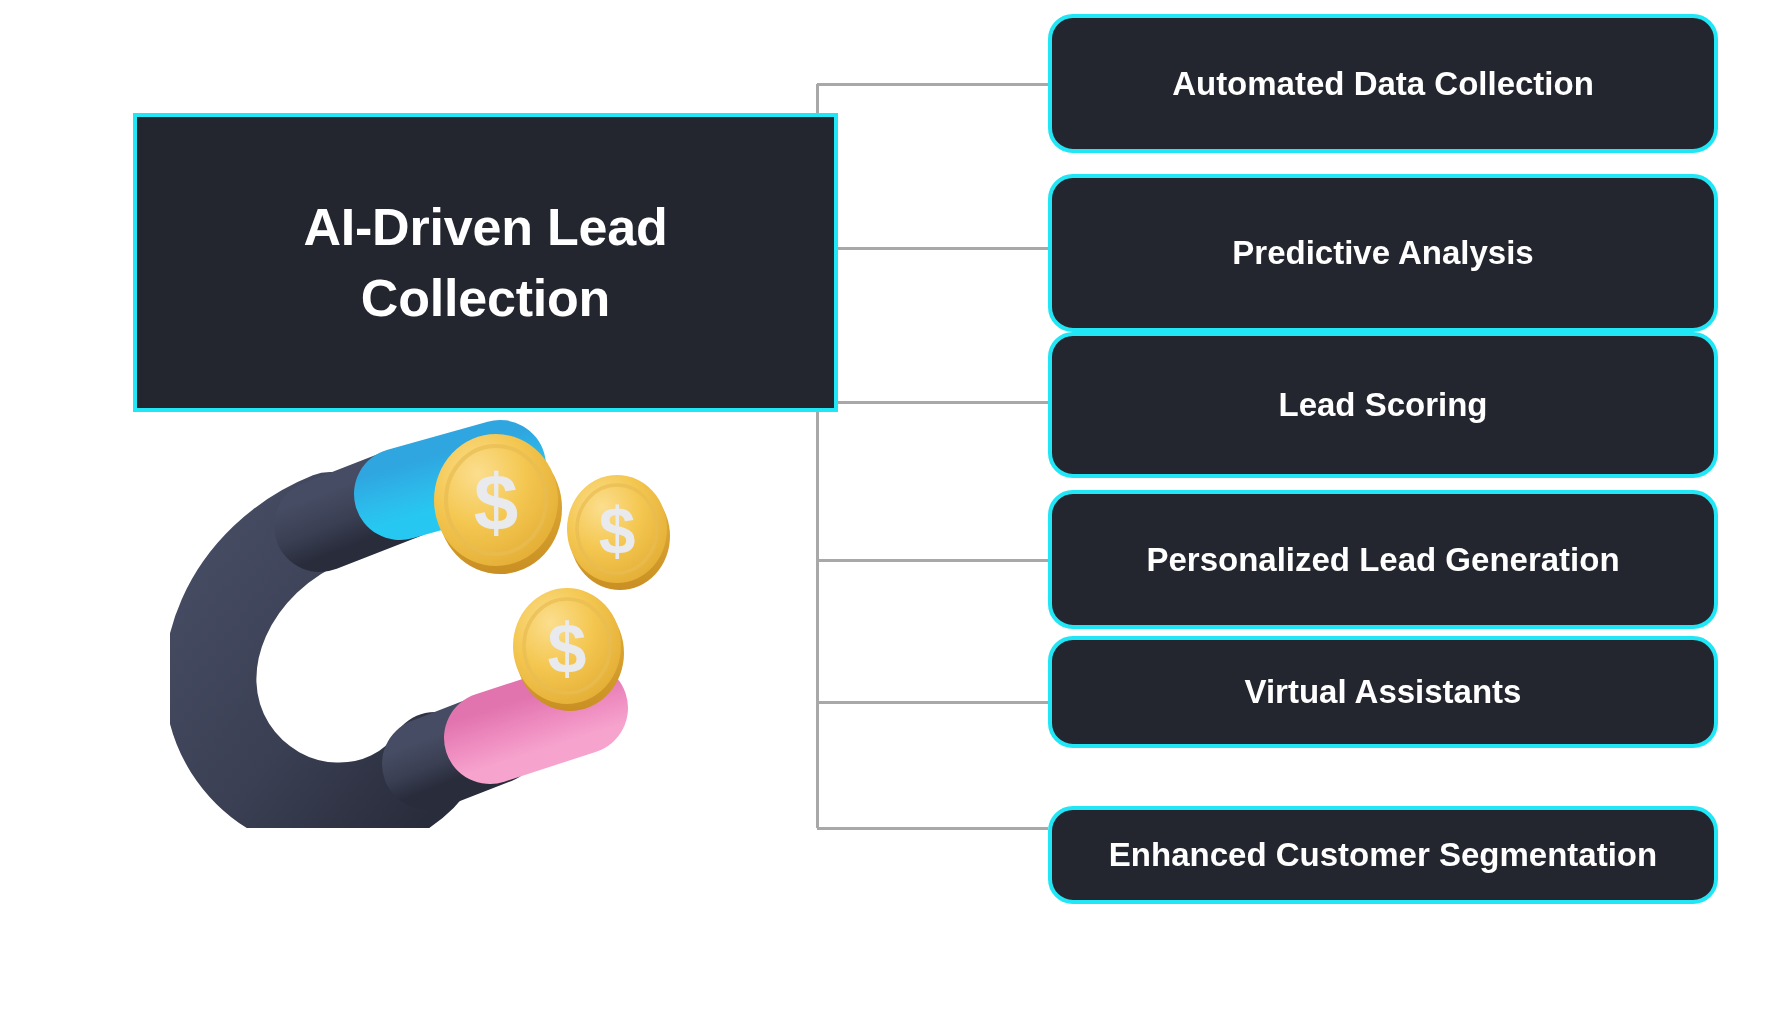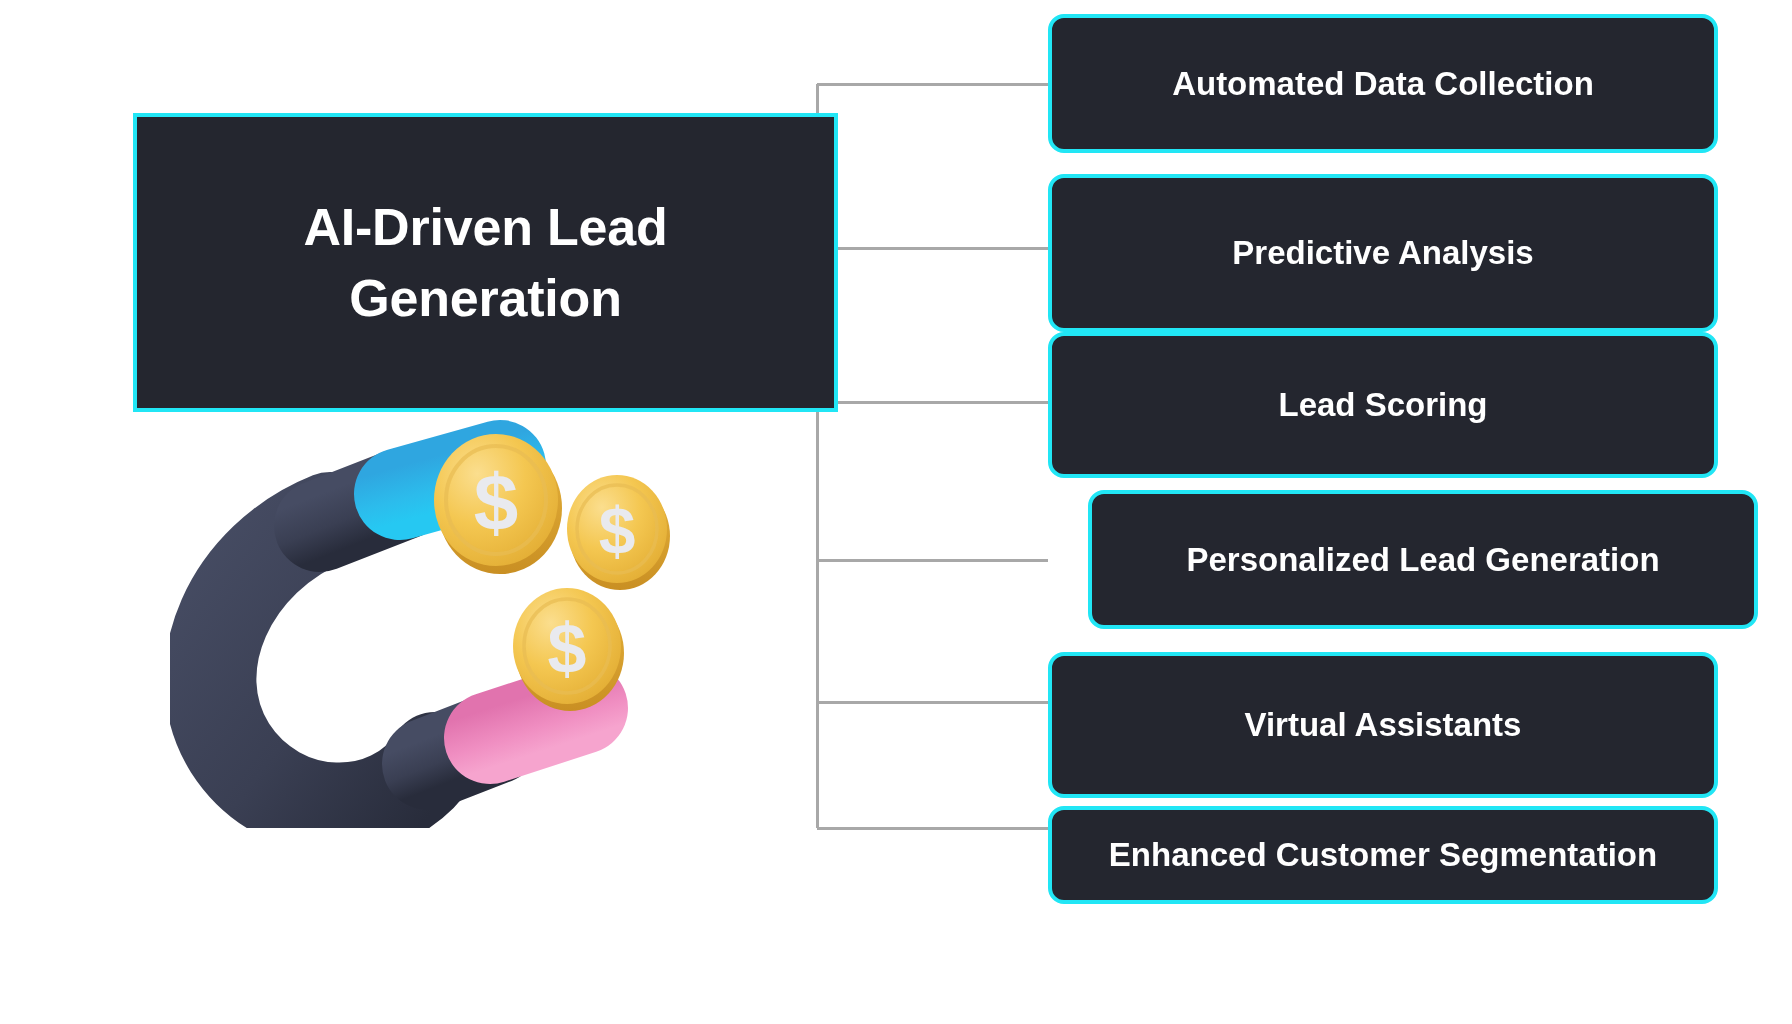--- a/index.html
+++ b/index.html
@@ -47,40 +47,40 @@
     letter-spacing: -0.2px;
   }
 
   
   .branch-node {
     position: absolute;
     left: 1048px;
     width: 670px;
     background: #24262F;
     border: 4px solid #21E6F5;
-    border-radius: 16px;
+    border-radius: 25px;
     box-sizing: border-box;
     display: flex;
     align-items: center;
     justify-content: center;
     padding: 13px 26px;
   }
   .branch-node .branch-label {
     color: #ffffff;
     font-size: 33px;
     font-weight: bold;
     line-height: 1.2;
     text-align: center;
   }
 
   #node-0 { top: 14px;  height: 139px; }
   #node-1 { top: 174px; height: 158px; }
   #node-2 { top: 332px; height: 146px; }
-  #node-3 { top: 490px; height: 139px; margin-left: 40px; }
-  #node-4 { top: 652px; height: 146px; justify-content: center; }
+  #node-3 { top: 490px; height: 139px; }
+  #node-4 { top: 636px; height: 112px; justify-content: center; }
   #node-5 { top: 806px; height: 98px; }
 
   
   .connector-svg {
     position: absolute;
     left: 0; top: 0;
     width: 1792px;
     height: 1024px;
     pointer-events: none;
   }
@@ -112,21 +112,21 @@
       <line x1="817" y1="402" x2="1048" y2="402"></line>
       <line x1="817" y1="560" x2="1048" y2="560"></line>
       <line x1="817" y1="702" x2="1048" y2="702"></line>
       <line x1="817" y1="828" x2="1048" y2="828"></line>
     </g>
   </svg>
 
   <div class="root-node">
     <div class="root-title">
       <div>AI-Driven Lead</div>
-      <div>Generation</div>
+      <div>Collection</div>
     </div>
   </div>
 
   <div class="branch-node" id="node-0">
     <span class="branch-label">Automated Data Collection</span>
   </div>
   <div class="branch-node" id="node-1">
     <span class="branch-label">Predictive Analysis</span>
   </div>
   <div class="branch-node" id="node-2">

